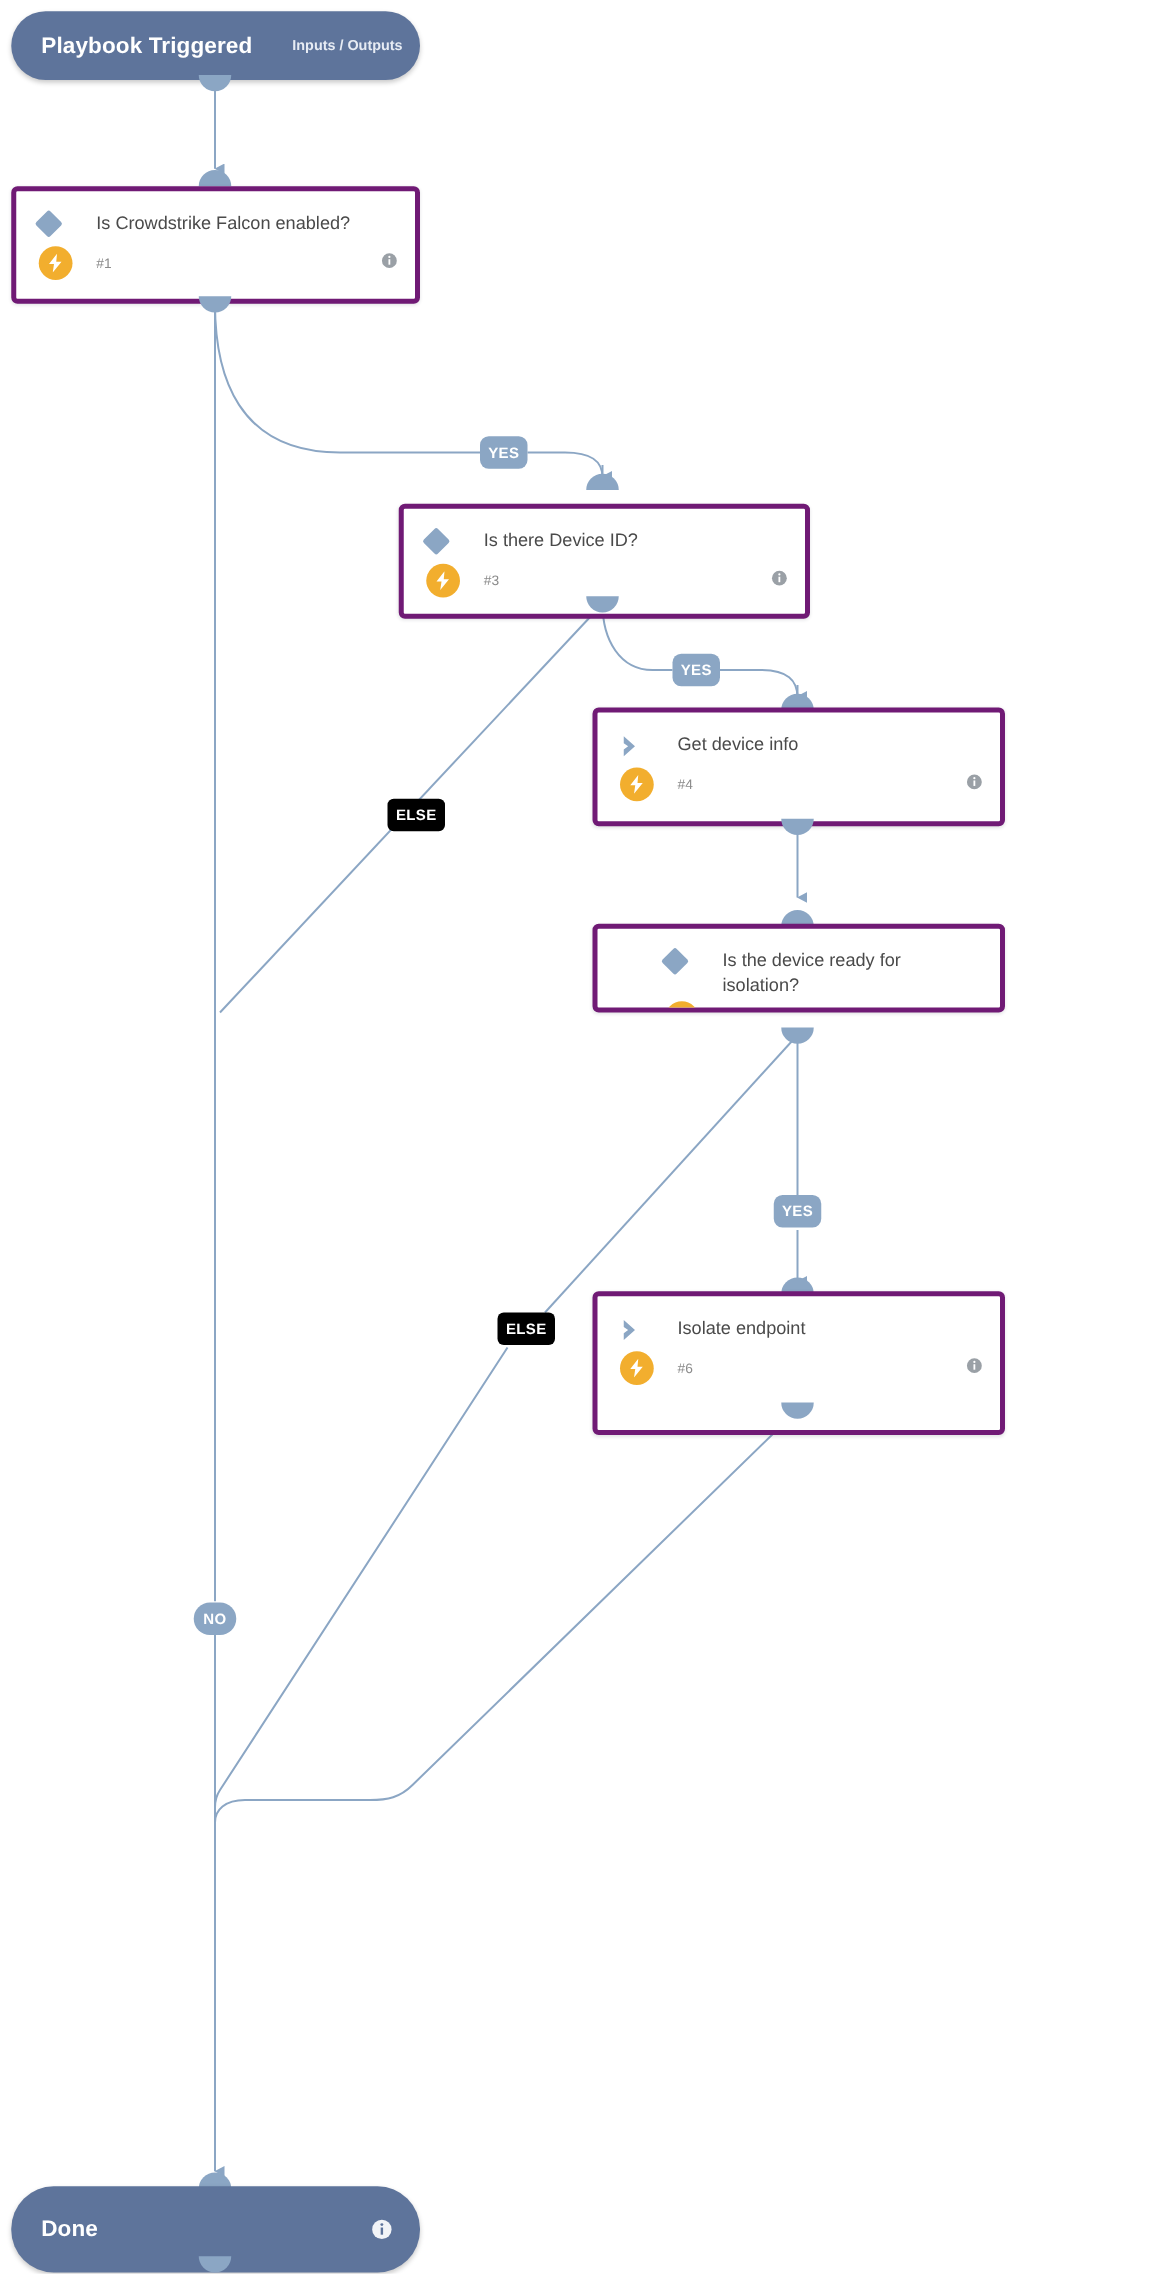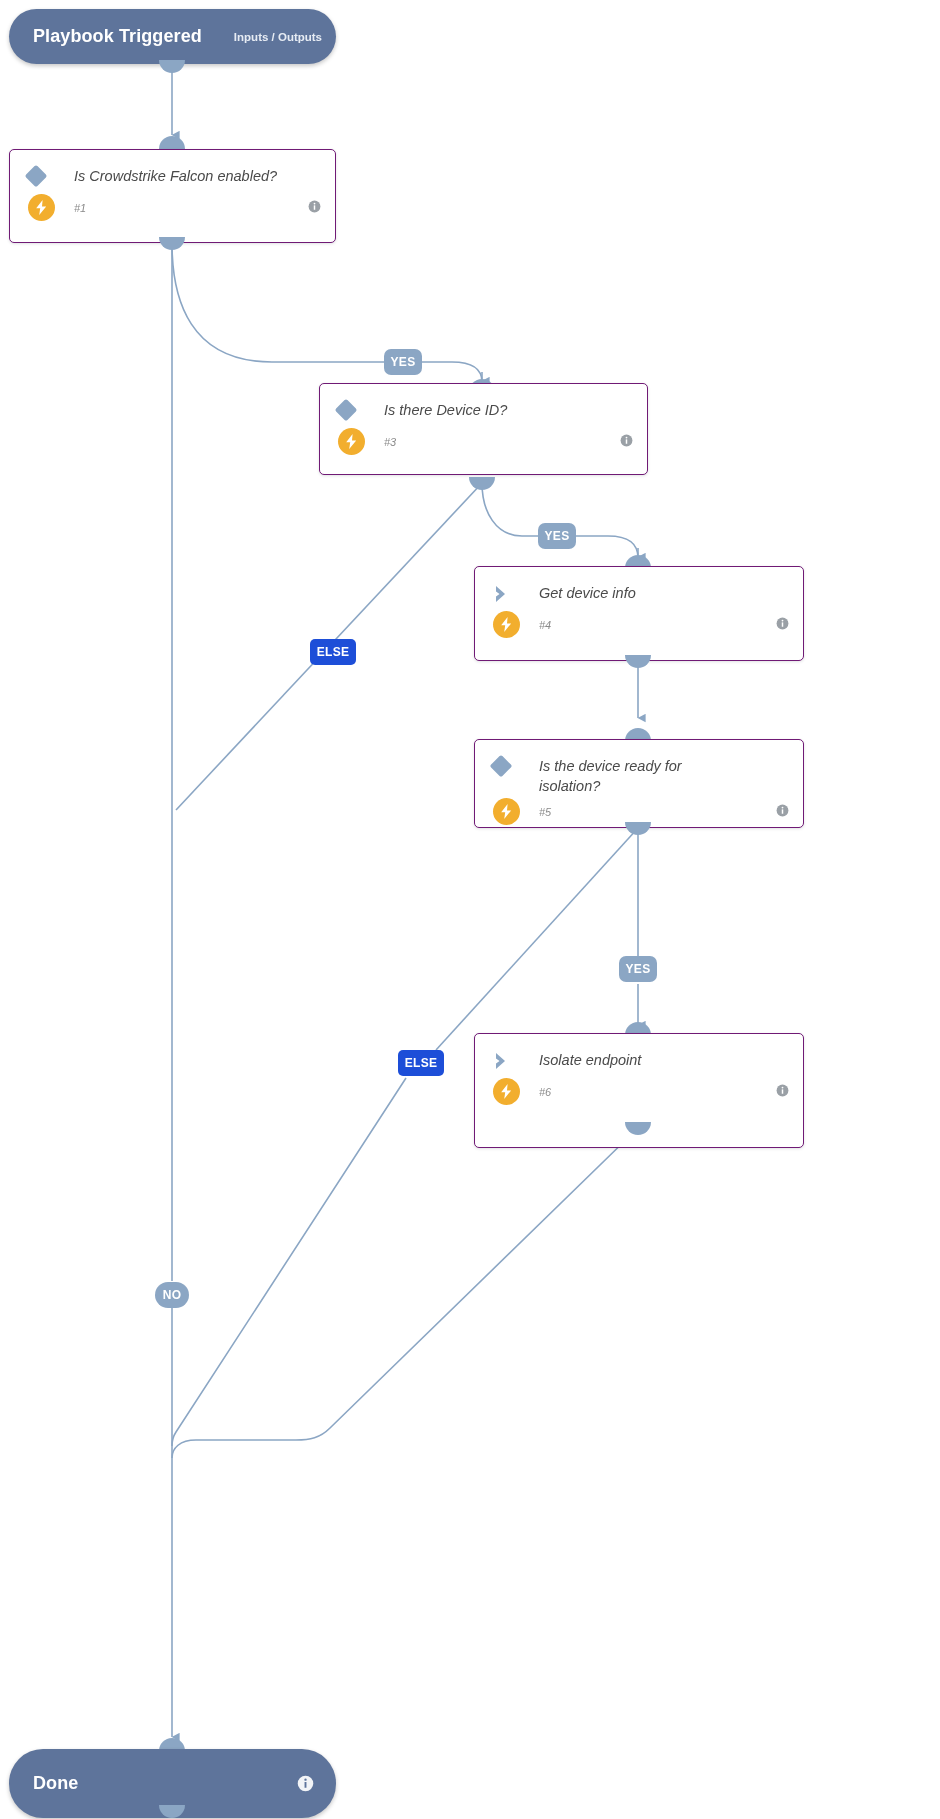--- a/index.html
+++ b/index.html
@@ -57,25 +57,24 @@
     font-weight: bold;
     color: #e7ecf4;
     white-space: nowrap;
   }
 
   
   .card {
     position: absolute;
     box-sizing: border-box;
     background: #ffffff;
-    border: 1px solid #701a75;
+    border: 4px solid #701a75;
     border-radius: 5px;
     box-shadow: 0 1px 3px rgba(20,30,50,0.13);
     overflow: hidden;
-    font-style: italic;
   }
   .card-row {
     display: flex;
     align-items: flex-start;
   }
   .card-head {
     padding: 16px 16px 0 18px;
   }
   .card-icon {
     width: 30px;
@@ -136,21 +135,21 @@
     font-weight: bold;
     color: #ffffff;
     letter-spacing: 0.3px;
   }
   .elabel.yesno {
     background: #8ba6c4;
     border-radius: 7px;
     height: 26px;
   }
   .elabel.elsebadge {
-    background: #1d4ed8;
+    background: #000000;
     border-radius: 5px;
     height: 26px;
   }
   .elabel.nopill {
     background: #8ba6c4;
     border-radius: 13px;
     height: 26px;
   }
 
   
@@ -244,21 +243,21 @@
       </div>
     </div>
   </div>
   <div class="cap cap-bottom" style="left:159px; top:237px;"></div>
 
   <div class="elabel yesno" style="left:384px; top:349px; width:38px;">
     <span>YES</span>
   </div>
 
   <div class="cap cap-top" style="left:469px; top:379px;"></div>
-  <div class="card" style="left:319px; top:383px; width:329px; height:92px;">
+  <div class="card" style="left:319px; top:403px; width:329px; height:92px;">
     <div class="card-row card-head">
       <div class="card-icon">
         <div class="diamond"></div>
       </div>
       <div class="card-title">Is there Device ID?</div>
     </div>
     <div class="card-foot">
       <div class="bolt">
         <svg width="13" height="15" viewBox="0 0 13 15" aria-hidden="true">
           <path d="M7.6,0 L1.2,8.2 L5.2,8.2 L4.2,15 L11.2,6.4 L7.0,6.4 Z" fill="#ffffff"></path>
@@ -306,21 +305,21 @@
           <circle cx="8" cy="8" r="7.3" fill="#9aa0a6"></circle>
           <rect x="7.1" y="6.6" width="1.8" height="5.4" fill="#ffffff"></rect>
           <circle cx="8" cy="4.4" r="1.1" fill="#ffffff"></circle>
         </svg>
       </div>
     </div>
   </div>
   <div class="cap cap-bottom" style="left:625px; top:655px;"></div>
 
   <div class="cap cap-top" style="left:625px; top:728px;"></div>
-  <div class="card" style="left:474px; top:739px; width:330px; height:89px;">
+  <div class="card" style="left:474px; top:739px; width:330px; height:71px;padding-left:36px;">
     <div class="card-row card-head">
       <div class="card-icon">
         <div class="diamond"></div>
       </div>
       <div class="card-title" style="max-width:186px;">Is the device ready for isolation?</div>
     </div>
     <div class="card-foot" style="padding-top:2px;">
       <div class="bolt">
         <svg width="13" height="15" viewBox="0 0 13 15" aria-hidden="true">
           <path d="M7.6,0 L1.2,8.2 L5.2,8.2 L4.2,15 L11.2,6.4 L7.0,6.4 Z" fill="#ffffff"></path>

